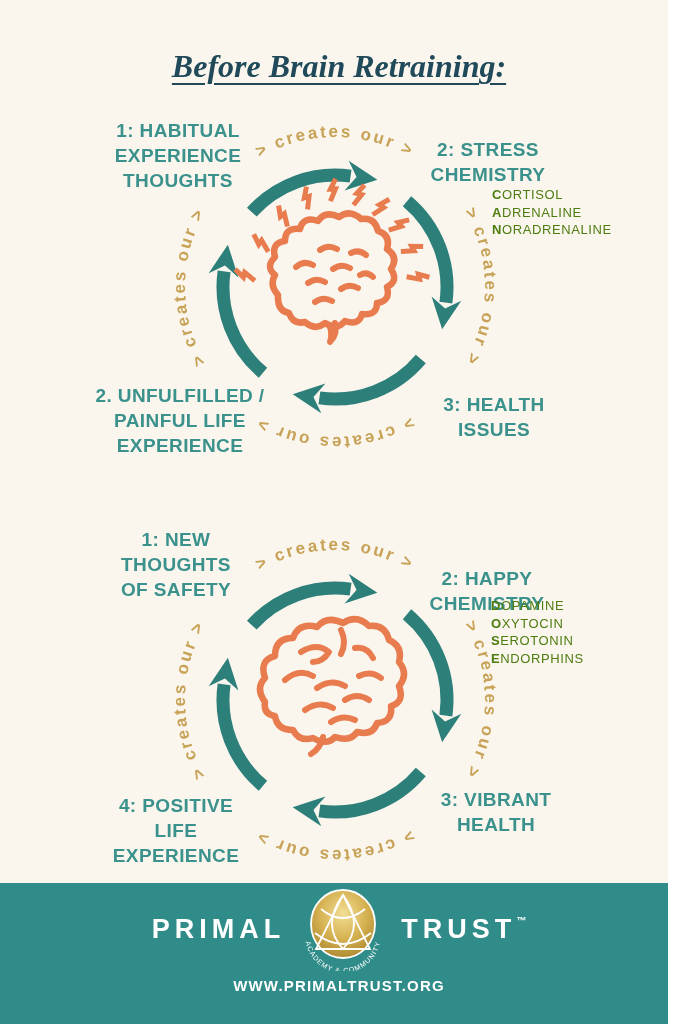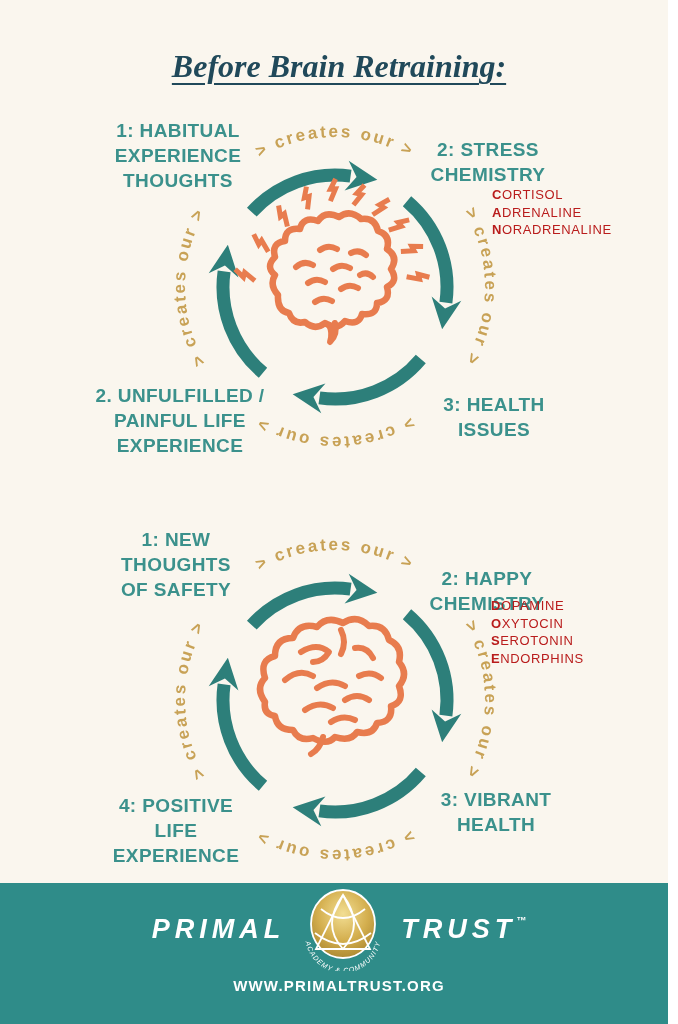--- a/index.html
+++ b/index.html
@@ -11,37 +11,37 @@
     position:absolute; left:0; width:678px; text-align:center;
     font-family:"Liberation Serif", serif; font-style:italic; font-weight:700;
     font-size:32px; color:#20495A;
     text-decoration:underline; text-underline-offset:6px; text-decoration-thickness:2px;
   }
   .node{
     position:absolute; white-space:pre-line; text-align:center;
     color:#3B918C; font-weight:700; font-size:19px; line-height:1.32; letter-spacing:.4px;
   }
   .chems{
-    position:absolute; color:#b91c1c; font-size:13px; line-height:1.35;
+    position:absolute; color:#4d7c0f; font-size:13px; line-height:1.35;
     letter-spacing:.6px; text-align:left; font-weight:400;
   }
   .chems div{white-space:nowrap;}
   .chems b{font-weight:700;}
   .cycle{position:absolute; width:340px; height:340px;}
   .cycle text{
     font-family:"Liberation Sans", sans-serif; font-weight:700;
     font-size:17px; letter-spacing:2.5px; fill:#C8A256;
   }
   .footer{
     position:absolute; left:0; top:883px; width:678px; height:141px;
     background:#2F8C89; display:flex; flex-direction:column; align-items:center;
   }
   .brandrow{
     display:flex; align-items:center; justify-content:center; gap:12px;
-    margin-top:4px; height:84px;font-style:italic;
+    margin-top:4px; height:84px;
   }
   .brandword{
     color:#FFFFFF; font-weight:700; font-size:27px; letter-spacing:5px; line-height:1;
   }
   .tm{font-size:10px; vertical-align:14px; letter-spacing:0;}
   .tagline{
     color:#F6F8F4; font-size:15px; letter-spacing:.6px; margin-top:1px; text-align:center;
   }
   .website{
     color:#FFFFFF; font-size:15px; font-weight:700; letter-spacing:1.2px; margin-top:6px; text-align:center;

